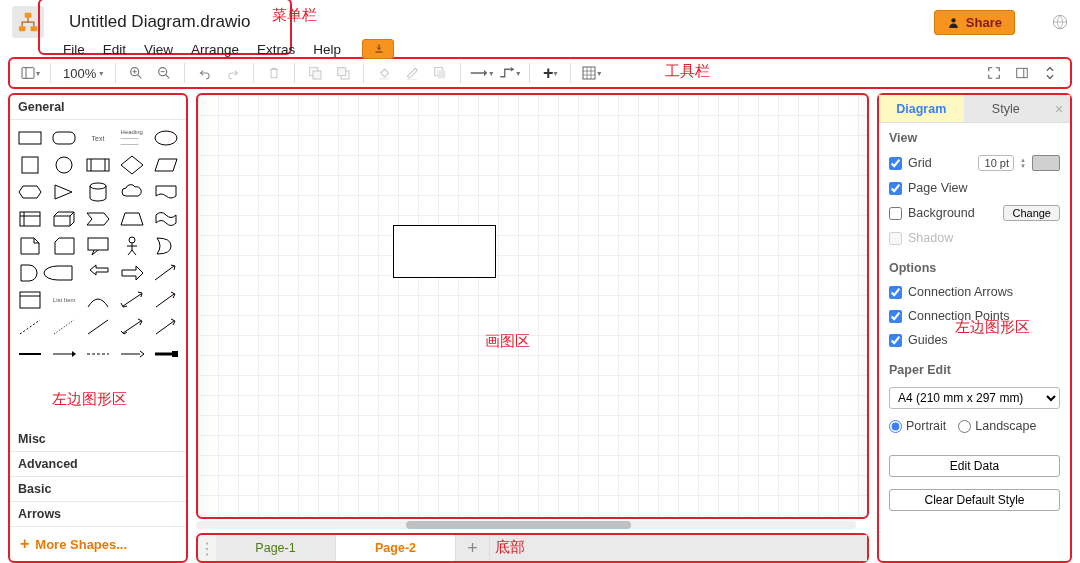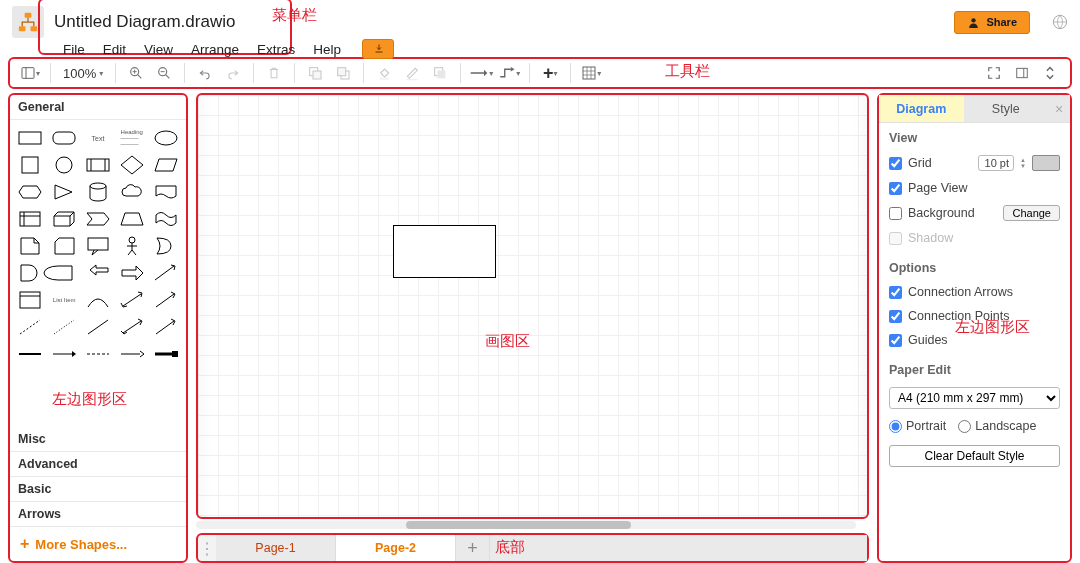--- a/index.html
+++ b/index.html
@@ -2,25 +2,25 @@
 <html><head>
   <meta charset="utf-8">
   <style>
     * { box-sizing: border-box; margin: 0; padding: 0; font-family: -apple-system, BlinkMacSystemFont, "Segoe UI", Helvetica, Arial, sans-serif; }
     :root { --orange:#ec7a00; --blue:#3b82f6; --red:#e11d2e; --grid:#e5e5e5; --border:#c8c8c8; --panel:#f5f5f5; }
     html,body { width:1080px; height:563px; background:#fff; overflow:hidden; }
     body { display:flex; flex-direction:column; }
 
     
     .hdr { height:55px; padding:6px 12px 0 12px; position:relative; }
-    .hdr-row1 { display:flex; align-items:center; gap:10px; }
+    .hdr-row1 { display:flex; align-items:center; gap:25px; }
     .logo { width:32px; height:32px; background:#e8e8e8; border-radius:3px; display:flex; align-items:center; justify-content:center; }
     .logo svg { width:20px; height:20px; }
     .title { font-size:17px; color:#222; }
-    .share-btn { margin-left:auto; background:#f7931e; border:1px solid #d87a0a; border-radius:3px; padding:4px 12px; display:flex; align-items:center; gap:6px; font-size:11px; font-weight:600; color:#0f172a; cursor:pointer; }
+    .share-btn { margin-left:auto; background:#f7931e; border:1px solid #d87a0a; border-radius:3px; padding:4px 12px; display:flex; align-items:center; gap:6px; font-size:13px; font-weight:600; color:#7f1d1d; cursor:pointer; }
     .globe { margin-left:12px; color:#888; width:16px; height:16px; }
 
     .menu-row { display:flex; align-items:center; margin-left:42px; gap:0; height:22px; position:relative; }
     .menu-row span { padding:2px 9px; font-size:13.5px; color:#222; cursor:pointer; }
     .menu-box { position:absolute; left:38px; top:-2px; width:254px; height:57px; border:2px solid var(--red); border-radius:6px; pointer-events:none; }
     .save-btn { margin-left:12px; background:#f7931e; border:1px solid #d87a0a; border-radius:3px; padding:3px 8px 3px 10px; font-size:12px; color:#222; cursor:pointer; display:flex; align-items:center; gap:6px; }
 
     
     .toolbar { height:32px; border:2px solid var(--red); border-radius:6px; margin:2px 8px 0 8px; display:flex; align-items:center; padding:0 8px; gap:4px; }
     .tb-btn { width:24px; height:24px; display:flex; align-items:center; justify-content:center; color:#555; cursor:pointer; border-radius:3px; }
@@ -46,21 +46,21 @@
       background-image:linear-gradient(#f0f0f0 1px, transparent 1px), linear-gradient(90deg,#f0f0f0 1px, transparent 1px);
       background-size:20px 20px; position:relative; overflow:hidden; }
     .paper-shade { position:absolute; left:0; top:0; right:0; bottom:0; pointer-events:none; box-shadow:inset -18px 0 18px -18px rgba(0,0,0,0.06), inset 18px 0 18px -18px rgba(0,0,0,0.06); }
     .rect-shape { position:absolute; left:195px; top:130px; width:103px; height:53px; border:1.5px solid #000; background:#fff; }
     .hscroll-track { position:absolute; top:510px; left:200px; width:660px; height:8px; background:#f0f0f0; border-radius:4px; }
     .hscroll-thumb { position:absolute; left:210px; top:0; width:225px; height:8px; background:#bfc0c2; border-radius:4px; }
 
     
     .tabs { margin-top:4px; border:2px solid var(--red); border-radius:6px; height:30px; background:#f3f3f3; display:flex; align-items:stretch; }
     .tab-handle { width:18px; display:flex; align-items:center; justify-content:center; color:#aaa; cursor:grab; }
-    .tab { width:120px; display:flex; align-items:center; justify-content:center; font-size:12.5px; color:#c2410c; border-right:1px solid #ddd; cursor:pointer; background:#eaeaea; }
+    .tab { width:120px; display:flex; align-items:center; justify-content:center; font-size:12.5px; color:#4d7c0f; border-right:1px solid #ddd; cursor:pointer; background:#eaeaea; }
     .tab.active { background:#fff; font-weight:700; color:var(--orange); }
     .tab-add { width:34px; display:flex; align-items:center; justify-content:center; color:#888; font-size:18px; cursor:pointer; background:#eaeaea; border-right:1px solid #ddd; }
 
     
     .right { width:195px; border:2px solid var(--red); border-radius:6px; display:flex; flex-direction:column; background:#fff; }
     .rtabs { display:flex; height:28px; border-bottom:1px solid #e0e0e0; }
     .rtab { flex:1; display:flex; align-items:center; justify-content:center; font-size:12.5px; cursor:pointer; background:#e8e8e8; color:#555; }
     .rtab.active { background:#fef9c3; color:var(--blue); font-weight:600; }
     .rtab-close { width:22px; display:flex; align-items:center; justify-content:center; background:#e8e8e8; color:#aaa; cursor:pointer; font-size:14px; }
     .rcontent { padding:8px 10px; font-size:12.5px; color:#444; display:flex; flex-direction:column; gap:10px; }
@@ -577,20 +577,21 @@
       <div class="radio-row">
         <label style="display:flex;align-items:center;gap:4px">
             <input type="radio" checked="" style="">
             <span>Portrait</span>
           </label>
         <label style="display:flex;align-items:center;gap:4px">
             <input type="radio" style="">
             <span>Landscape</span>
           </label>
       </div>
+      <button class="widebtn" style="margin-top:12px">Edit Data</button>
       <button class="widebtn">Clear Default Style</button>
     </div>
   </div>
 </div>
 
 <div class="olabel" style="left:272px;top:6px">菜单栏</div>
 <div class="olabel" style="left:665px;top:62px">工具栏</div>
 <div class="olabel" style="left:52px;top:390px">左边图形区</div>
 <div class="olabel" style="left:485px;top:332px">画图区</div>
 <div class="olabel" style="left:955px;top:318px">左边图形区</div>

